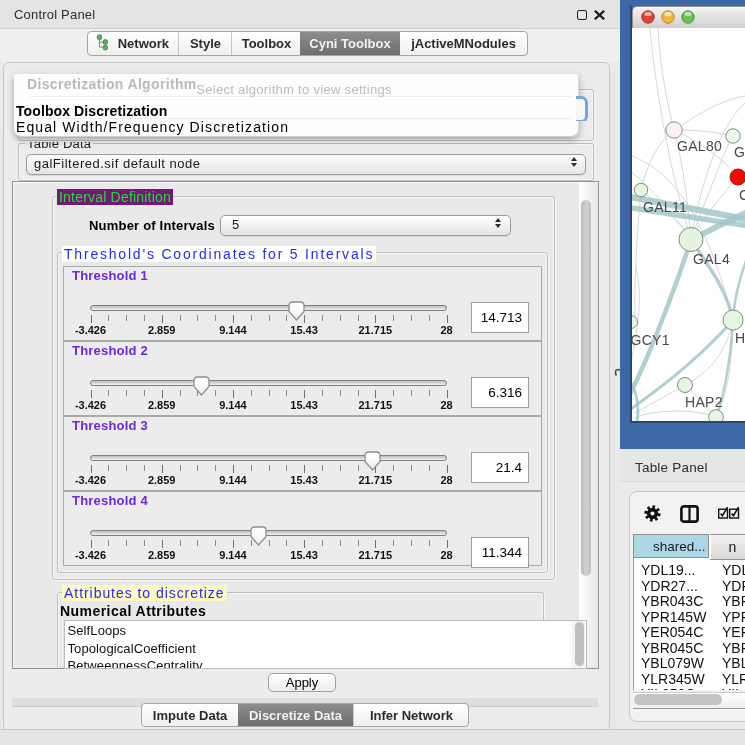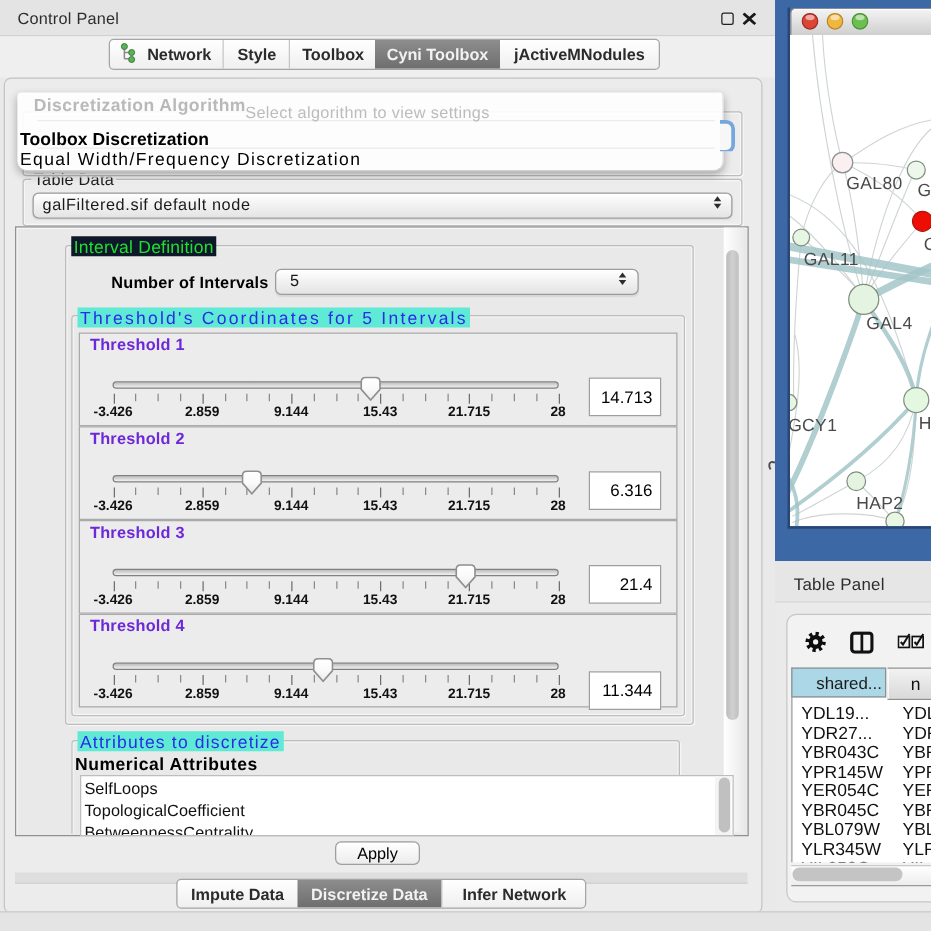--- a/index.html
+++ b/index.html
@@ -55,30 +55,30 @@
 <div class="combotext" style="left:34px;top:156px;letter-spacing:0.5px;">galFiltered.sif default node</div>
 <div class="arrows" style="left:571px;top:156.5px;">
       <div class="arrup" style="border-bottom-color:#2c2c2c;"></div>
       <div class="arrdn" style="border-top-color:#2c2c2c;"></div>
     </div>
 <div class="abs etch" style="left:18px;top:89px;width:574px;height:50px;"></div>
 <div class="abs" style="left:12px;top:181px;width:585px;height:486px;background:#e9e9e9;border:1px solid #919191;box-shadow:inset 1px 1px 0 #fafafa;"></div>
 <div class="abs" style="left:579px;top:182px;width:17px;height:484px;background:linear-gradient(90deg,#ffffff, #f2f2f2 60%, #e9e9e9);"></div>
 <div class="abs" style="left:581px;top:200px;width:10px;height:376px;background:linear-gradient(90deg,#bcbcbc,#d0d0d0 50%,#c0c0c0);border-radius:5px;"></div>
 <div class="abs etch" style="left:52px;top:196px;width:501px;height:382px;"></div>
-<div class="glabel" style="left:57px;top:189px;color:#21df2f;background:#0f172a;">Interval Definition</div>
+<div class="glabel" style="left:57px;top:189px;color:#21df2f;background:#701a75;">Interval Definition</div>
 <div class="abs" style="left:89px;top:218px;font-size:13px;font-weight:bold;color:#000;letter-spacing:0.2px;">Number of Intervals</div>
 <div class="combo" style="left:220px;top:215px;width:289px;height:19px;"></div>
 <div class="combotext" style="left:232px;top:217px;">5</div>
 <div class="arrows" style="left:495px;top:217.5px;">
       <div class="arrup" style="border-bottom-color:#2c2c2c;"></div>
       <div class="arrdn" style="border-top-color:#2c2c2c;"></div>
     </div>
 <div class="abs etch" style="left:57px;top:252px;width:489px;height:319px;"></div>
-<div class="glabel" style="left:62px;top:246px;color:#2a2ae8;background:#5eead4;letter-spacing:1.8px;">Threshold's Coordinates for 5 Intervals</div>
+<div class="glabel" style="left:62px;top:246px;color:#2a2ae8;background:#ffffff;letter-spacing:1.8px;">Threshold's Coordinates for 5 Intervals</div>
 <div class="thr" style="top:266px;">
       <div class="thrlab" style="top:0.5px;">Threshold 1</div>
       <div class="track" style="left:25.5px;top:38px;width:355px;"></div>
       <div class="tickmaj" style="left:26.5px;top:48px;"></div>
       <div class="tickmin" style="left:44.3px;top:48px;"></div>
       <div class="tickmin" style="left:62.1px;top:48px;"></div>
       <div class="tickmin" style="left:79.9px;top:48px;"></div>
       <div class="tickmaj" style="left:97.7px;top:48px;"></div>
       <div class="tickmin" style="left:115.5px;top:48px;"></div>
       <div class="tickmin" style="left:133.3px;top:48px;"></div>
@@ -236,21 +236,21 @@
             <stop offset="0.5" stop-color="#fafafa"></stop>
             <stop offset="1" stop-color="#e9e9e9"></stop>
           </linearGradient>
         </defs>
       </svg>
       <div class="valbox" style="left:407px;top:35px;margin-top:10px;">11.344</div>
     </div>
 <div class="abs" style="left:57px;top:592px;width:489px;height:75px;overflow:hidden;">
       <div class="etch" style="position:absolute;left:0;top:0;width:485px;height:110px;"></div>
     </div>
-<div class="glabel" style="left:62px;top:585px;color:#2a2ae8;background:#5eead4;letter-spacing:0.95px;">Attributes to discretize</div>
+<div class="glabel" style="left:62px;top:585px;color:#2a2ae8;background:#fef9c3;letter-spacing:0.95px;">Attributes to discretize</div>
 <div class="abs" style="left:64px;top:620px;width:521px;height:47px;background:#ffffff;border:1px solid #bdbdbd;overflow:hidden;">
 <div style="position:absolute;left:2.5px;top:2px;font-size:13px;letter-spacing:0.1px;color:#111;">SelfLoops</div>
 <div style="position:absolute;left:2.5px;top:19.5px;font-size:13px;letter-spacing:0.1px;color:#111;">TopologicalCoefficient</div>
 <div style="position:absolute;left:2.5px;top:37px;font-size:13px;letter-spacing:0.1px;color:#111;">BetweennessCentrality</div>
 <div style="position:absolute;right:1px;top:0;width:13px;height:47px;background:#f4f4f4;"></div>
 <div style="position:absolute;right:2.5px;top:1px;width:9px;height:44px;background:#c0c0c0;border-radius:5px;"></div>
 </div>
 <div class="abs" style="left:60px;top:603px;font-size:14px;font-weight:bold;color:#000;letter-spacing:0.45px;">Numerical Attributes</div>
 <div class="abs" style="left:268px;top:673px;width:66px;height:17px;border:1px solid #9e9e9e;border-radius:5px;background:linear-gradient(#ffffff,#ececec);display:flex;align-items:center;justify-content:center;font-size:13px;color:#000;">Apply</div>
 <div class="abs" style="left:12px;top:698px;width:586px;height:8px;background:#dedede;border-bottom:1px solid #cfcfcf;"></div>

